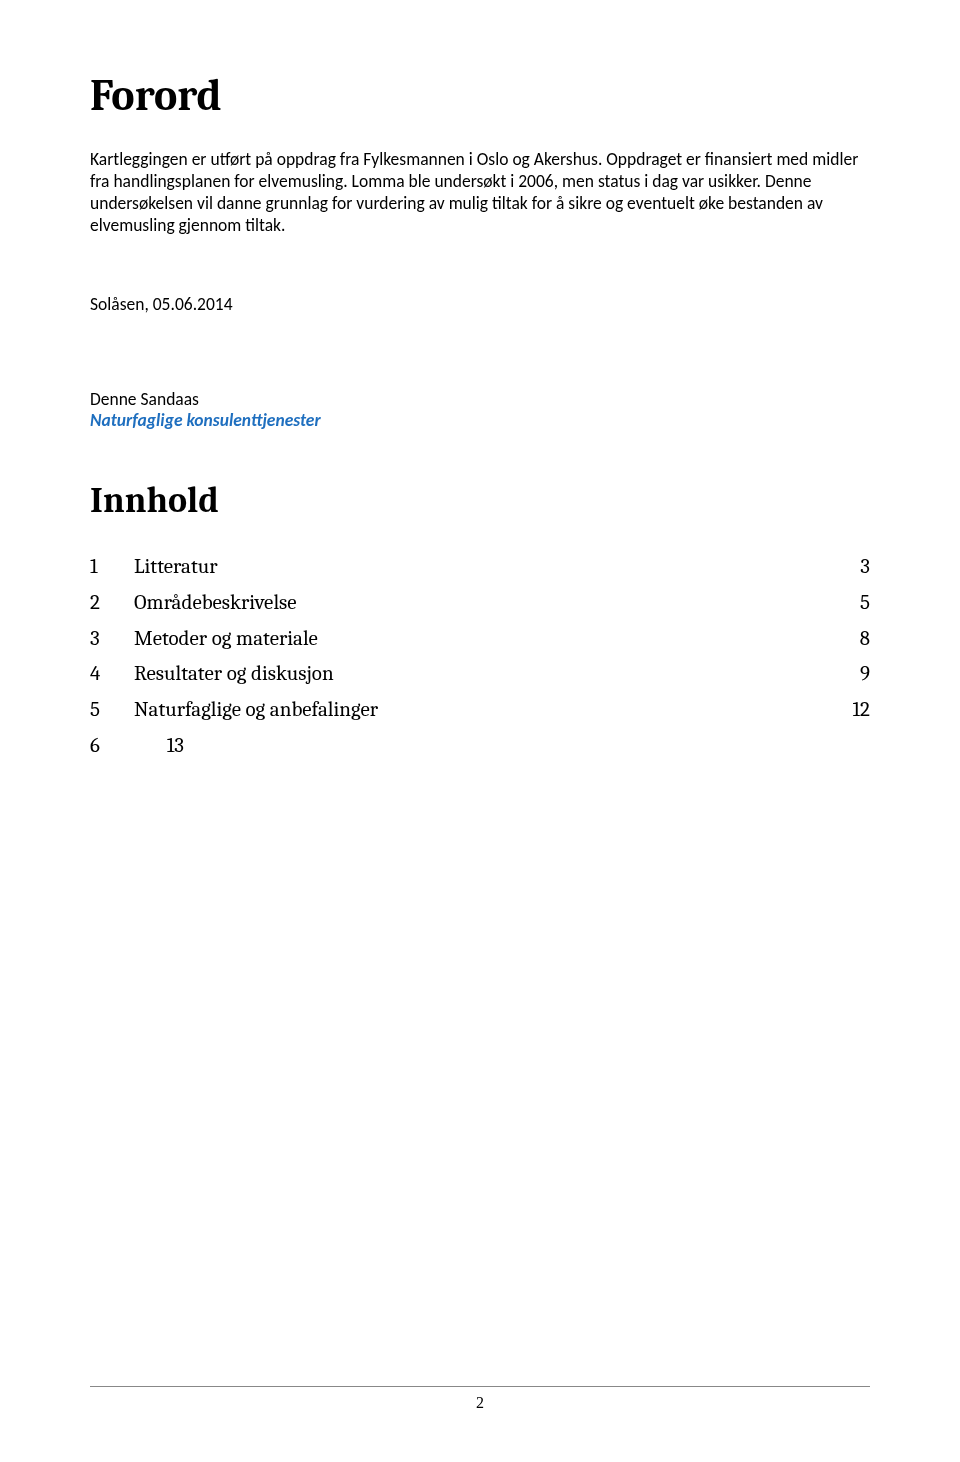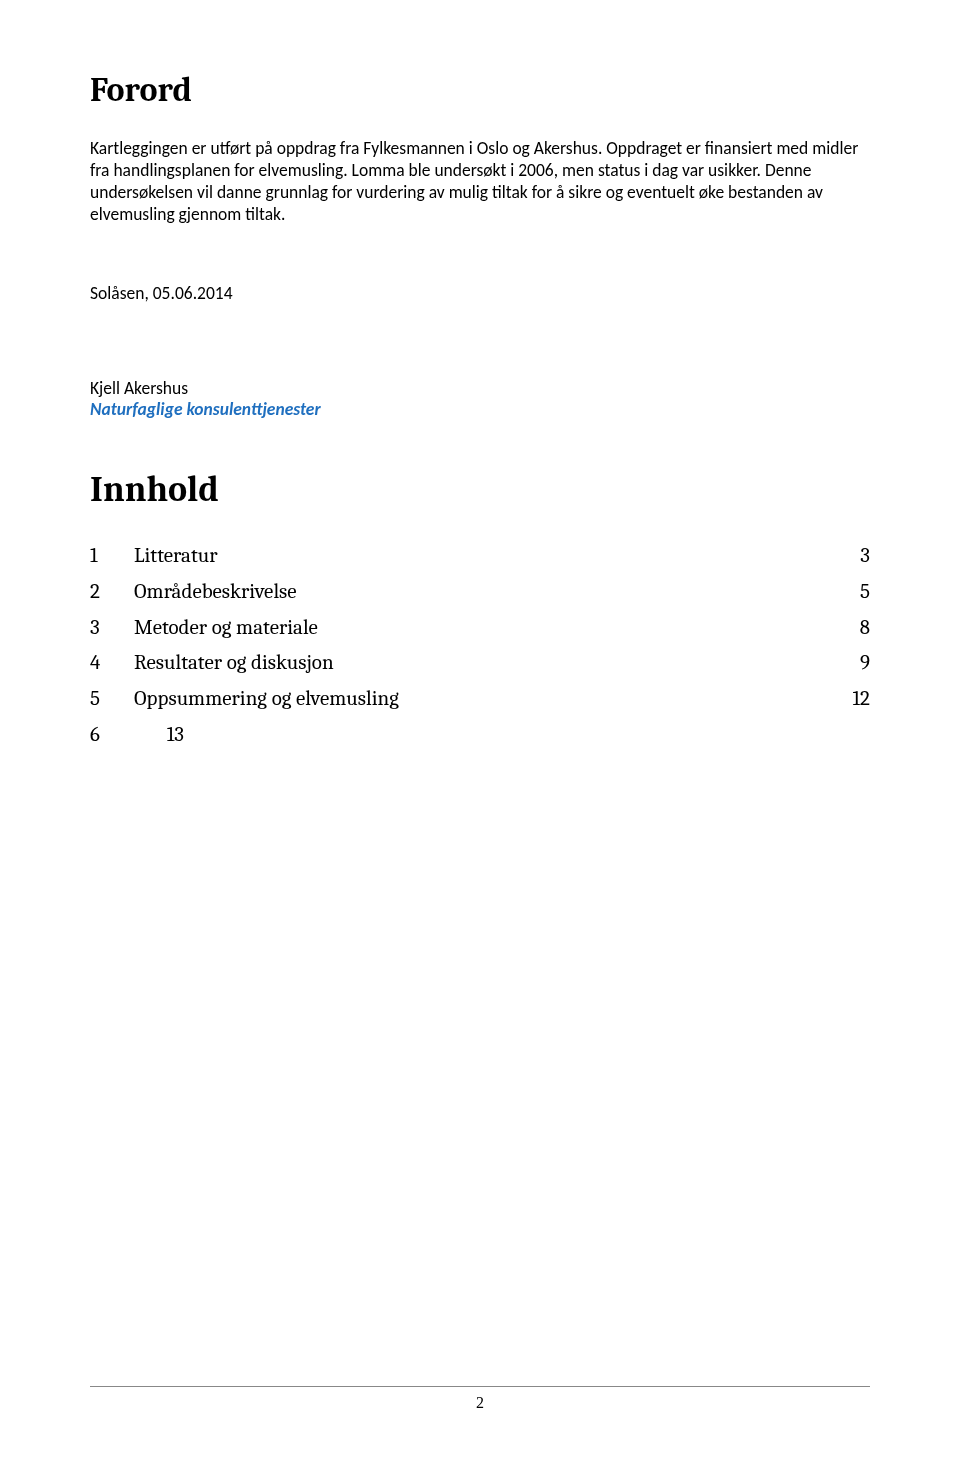--- a/index.html
+++ b/index.html
@@ -11,21 +11,21 @@
     font-family: Calibri, 'Segoe UI', Arial, sans-serif;
     background: #ffffff;
     width: 960px;
     height: 1462px;
     padding: 70px 90px 50px 90px;
     position: relative;
     color: #000000;
   }
   h1.forord {
     font-family: Cambria, Georgia, serif;
-    font-size: 34px;
+    font-size: 44px;
     font-weight: bold;
     color: #000000;
     margin-bottom: 28px;
   }
   .body-text {
     font-size: 17.5px;
     line-height: 1.25;
     margin-bottom: 56px;
   }
   .dateline {
@@ -92,21 +92,21 @@
 </head>
 <body>
 
 <h1 class="forord">Forord</h1>
 
 <p class="body-text">Kartleggingen er utført på oppdrag fra Fylkesmannen i Oslo og Akershus. Oppdraget er finansiert med midler fra handlingsplanen for elvemusling.  Lomma ble undersøkt i 2006, men status i dag var usikker. Denne undersøkelsen vil danne grunnlag for vurdering av mulig tiltak for å sikre og eventuelt øke bestanden av elvemusling gjennom tiltak.</p>
 
 <p class="dateline">Solåsen, 05.06.2014</p>
 
 <div>
-  <p class="author-name">Kjell Akershus</p>
+  <p class="author-name">Denne Sandaas</p>
   <p class="author-org">Naturfaglige konsulenttjenester</p>
 </div>
 
 <h1 class="innhold">Innhold</h1>
 
 <div class="toc">
   <div class="toc-row">
     <span class="toc-num">1</span>
     <span class="toc-title">Litteratur</span>
     <span class="toc-page">3</span>
@@ -121,21 +121,21 @@
     <span class="toc-title">Metoder og materiale</span>
     <span class="toc-page">8</span>
   </div>
   <div class="toc-row">
     <span class="toc-num">4</span>
     <span class="toc-title">Resultater og diskusjon</span>
     <span class="toc-page">9</span>
   </div>
   <div class="toc-row">
     <span class="toc-num">5</span>
-    <span class="toc-title">Oppsummering og elvemusling</span>
+    <span class="toc-title">Naturfaglige og anbefalinger</span>
     <span class="toc-page">12</span>
   </div>
   <div class="toc-row">
     <span class="toc-num">6</span>
     <span class="toc-page">13</span>
   </div>
 </div>
 
 <div class="page-footer">
   <div class="page-footer-line"></div>

